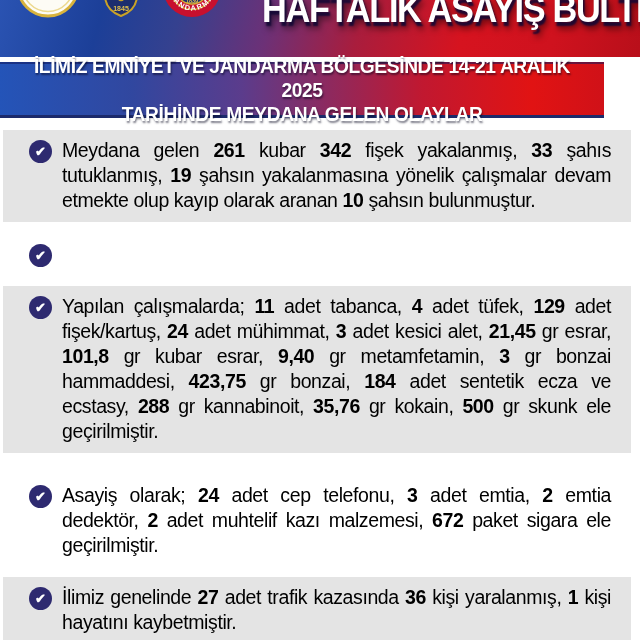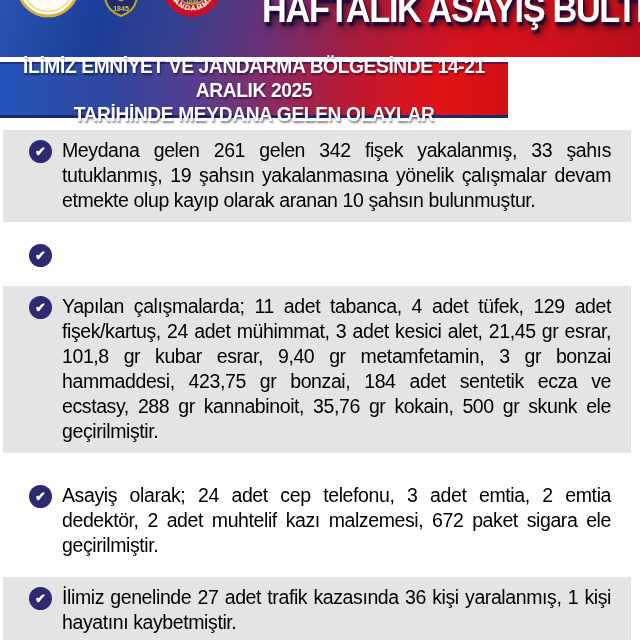--- a/index.html
+++ b/index.html
@@ -17,21 +17,21 @@
   .title{
     position:absolute;top:-13px;left:238px;right:0;text-align:center;
     color:#ffffff;font-size:39px;font-weight:700;white-space:nowrap;
     letter-spacing:-1.5px;transform:scaleX(.88);transform-origin:center top;
     text-shadow:2px 4px 2px rgba(18,8,52,.9),4px 7px 7px rgba(0,0,0,.55);
   }
   .logo{position:absolute;}
   .separator{position:absolute;top:57px;left:0;width:640px;height:5px;background:#ffffff;}
   
   .banner{
-    position:absolute;top:62px;left:0;width:508px;height:51px;
+    position:absolute;top:62px;left:0;width:604px;height:51px;
     border-top:2px solid rgba(16,24,92,.55);
     border-bottom:3px solid #1c2a6b;
     background:linear-gradient(90deg,#2454b8 0%,#31479f 22%,#5b3c8c 40%,
       #8c2a60 54%,#c11830 70%,#e11313 88%,#d01118 100%);
     display:flex;flex-direction:column;justify-content:center;text-align:center;
   }
   .banner-line{
     color:#fff;font-weight:700;font-size:20px;line-height:24px;
     letter-spacing:-0.4px;transform:scaleX(.96);
     text-shadow:1px 2px 2px rgba(0,0,25,.5);
@@ -50,21 +50,21 @@
   .bullet{
     width:23px;height:23px;border-radius:50%;background:#2e2a70;color:#ffffff;
     display:flex;align-items:center;justify-content:center;
     font-size:13px;font-weight:700;flex-shrink:0;margin:2px 10px 0 0;
   }
   .btext{flex:1;min-width:0;}
   .btext p{
     margin:0;text-align:justify;color:#000;
     font-size:19.5px;line-height:25px;letter-spacing:-0.4px;
   }
-  .btext .b{font-weight:400;}
+  .btext .b{font-weight:700;}
   svg text{font-family:"Liberation Sans",sans-serif;}
 </style>
 </head>
 <body>
 
 <div class="page">
 
   <div class="header">
 
     <svg class="logo" style="left:15px;top:-47px" width="66" height="66">
@@ -98,21 +98,21 @@
 
   <div class="banner">
     <div class="banner-line">İLİMİZ EMNİYET VE JANDARMA BÖLGESİNDE 14-21 ARALIK 2025</div>
     <div class="banner-line">TARİHİNDE MEYDANA GELEN OLAYLAR</div>
   </div>
 
   <main class="content">
       <div class="bulletin shaded">
         <span class="bullet">✔</span>
         <div class="btext">
-          <p><span>Meydana gelen </span><span class="b">261</span><span> gelen </span><span class="b">342</span><span> fişek yakalanmış, </span><span class="b">33</span><span> şahıs tutuklanmış, </span><span class="b">19</span><span> şahsın yakalanmasına yönelik çalışmalar devam etmekte olup kayıp olarak aranan </span><span class="b">10</span><span> şahsın bulunmuştur.</span></p>
+          <p><span>Meydana gelen </span><span class="b">261</span><span> kubar </span><span class="b">342</span><span> fişek yakalanmış, </span><span class="b">33</span><span> şahıs tutuklanmış, </span><span class="b">19</span><span> şahsın yakalanmasına yönelik çalışmalar devam etmekte olup kayıp olarak aranan </span><span class="b">10</span><span> şahsın bulunmuştur.</span></p>
         </div>
       </div>
       <div class="bulletin">
         <span class="bullet">✔</span>
       </div>
       <div class="bulletin shaded">
         <span class="bullet">✔</span>
         <div class="btext">
           <p><span>Yapılan çalışmalarda; </span><span class="b">11</span><span> adet tabanca, </span><span class="b">4</span><span> adet tüfek, </span><span class="b">129</span><span> adet fişek/kartuş, </span><span class="b">24</span><span> adet mühimmat, </span><span class="b">3</span><span> adet kesici alet, </span><span class="b">21,45</span><span> gr esrar, </span><span class="b">101,8</span><span> gr kubar esrar, </span><span class="b">9,40</span><span> gr metamfetamin, </span><span class="b">3</span><span> gr bonzai hammaddesi, </span><span class="b">423,75</span><span> gr bonzai, </span><span class="b">184</span><span> adet sentetik ecza ve ecstasy, </span><span class="b">288</span><span> gr kannabinoit, </span><span class="b">35,76</span><span> gr kokain, </span><span class="b">500</span><span> gr skunk ele geçirilmiştir.</span></p>
         </div>

